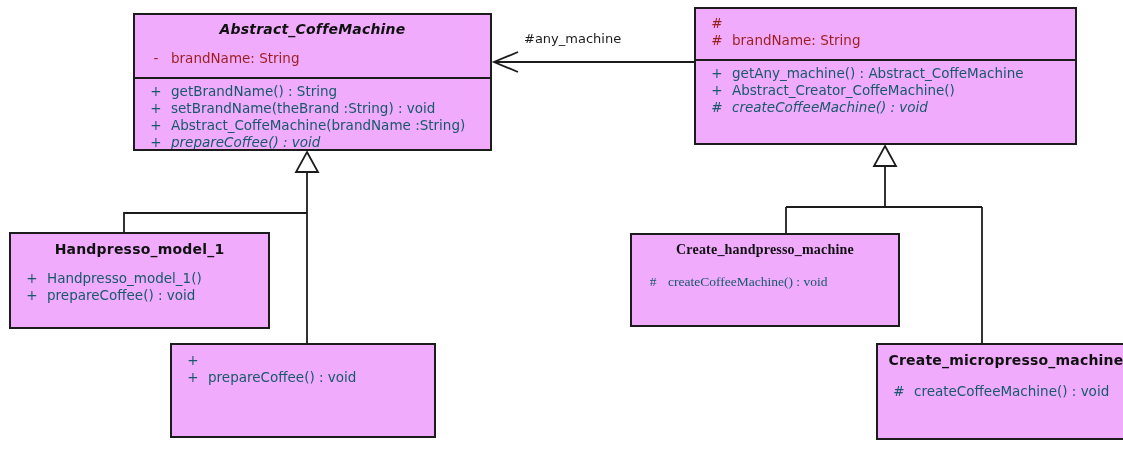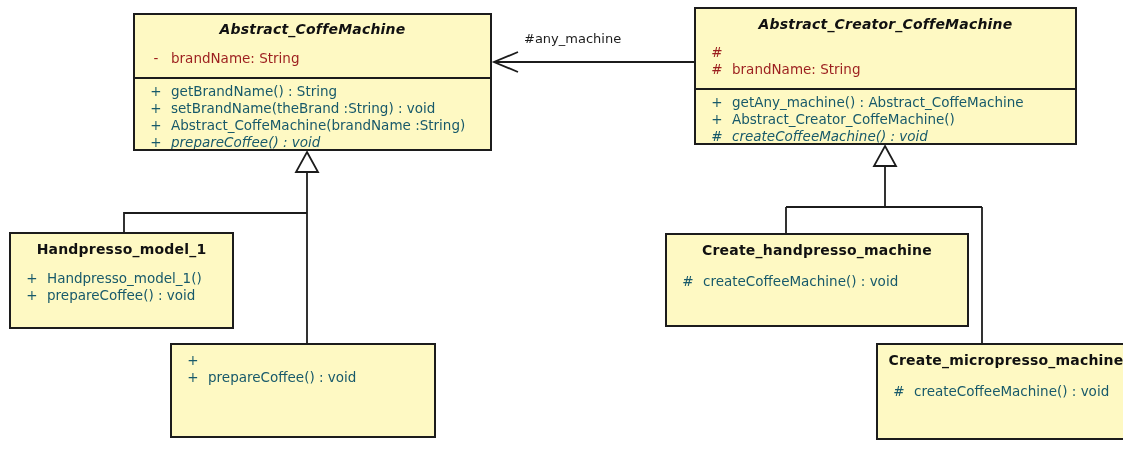--- a/index.html
+++ b/index.html
@@ -8,21 +8,21 @@
     width:1123px;height:450px;
     background:#ffffff;
     font-family:"DejaVu Sans","Liberation Sans",sans-serif;
     overflow:hidden;
   }
   svg.connectors{position:absolute;left:0;top:0;width:1123px;height:450px;pointer-events:none;}
 
   .cls{
     position:absolute;
     box-sizing:border-box;
-    background:#fef9c3;
+    background:#f0abfc;
     border:2px solid #1c1c1c;
     display:flex;flex-direction:column;
   }
   .cls .title{
     flex:0 0 auto;
     display:flex;align-items:center;justify-content:center;
     font-size:14px;font-weight:bold;color:#111111;
     letter-spacing:.2px;white-space:nowrap;overflow:hidden;
   }
   .cls .title.abstract-title{font-style:italic;}
@@ -40,27 +40,27 @@
   .methods .member{color:#17596A;}
   .member.abstract{font-style:italic;}
 
   
   #c1{left:133px;top:13px;width:359px;height:138px;}
   #c1 .title{height:28px;}
   #c1 .attrs{height:34px;padding-top:7px;}
   #c2{left:694px;top:7px;width:383px;height:138px;}
   #c2 .title{height:29px;}
   #c2 .attrs{height:50px;padding-top:6px;}
-  #c3{left:9px;top:232px;width:225px;height:97px;}
+  #c3{left:9px;top:232px;width:261px;height:97px;}
   #c3 .title{height:29px;}
   #c3 .methods{padding-top:7px;}
   #c4{left:170px;top:343px;width:266px;height:95px;}
   #c4 .title{height:30px;}
   #c4 .methods{padding-top:7px;}
-  #c5{left:665px;top:233px;width:304px;height:94px;}
+  #c5{left:630px;top:233px;width:270px;height:94px;font-family:Liberation Serif, serif;}
   #c5 .title{height:30px;}
   #c5 .methods{padding-top:8px;}
   #c6{left:852px;top:343px;width:260px;height:97px;margin-left:24px;}
   #c6 .title{height:29px;}
   #c6 .methods{padding-top:9px;}
 
   .edge-label{
     position:absolute;left:524px;top:31px;width:130px;
     font-size:13px;color:#1c1c1c;white-space:nowrap;
   }
@@ -112,21 +112,20 @@
         <span class="txt">Abstract_CoffeMachine(brandName :String)</span>
       </div>
       <div class="member abstract">
         <span class="vis">+</span>
         <span class="txt">prepareCoffee() : void</span>
       </div>
     </div>
   </div>
 
   <div id="c2" class="cls">
-    <div class="title abstract-title">Abstract_Creator_CoffeMachine</div>
     <div class="compartment attrs">
       <div class="member">
         <span class="vis">#</span>
       </div>
       <div class="member">
         <span class="vis">#</span>
         <span class="txt">brandName: String</span>
       </div>
     </div>
     <div class="compartment methods">

